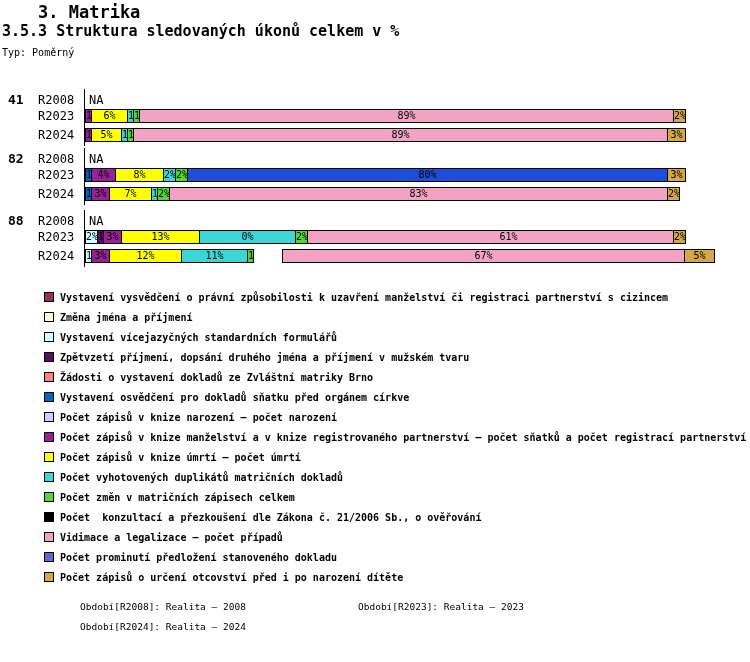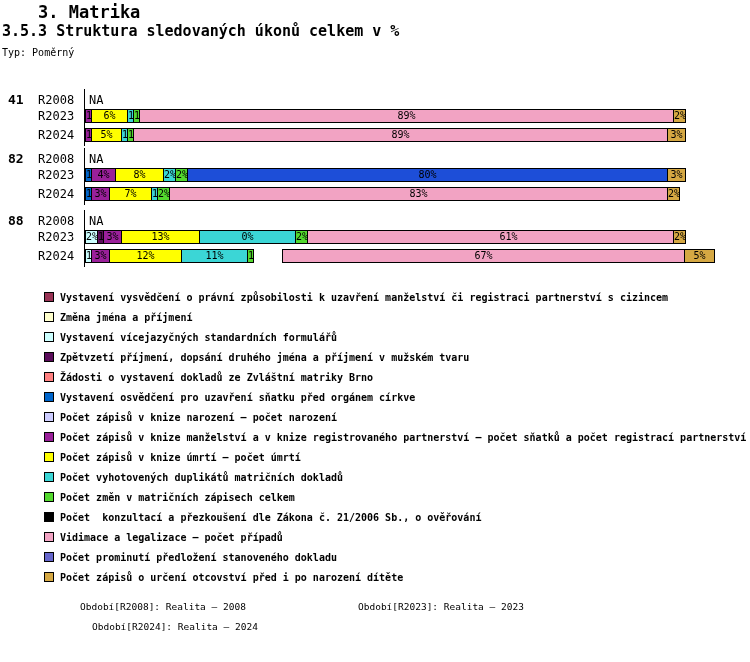--- a/index.html
+++ b/index.html
@@ -22,21 +22,21 @@
   .seg span { display:block; font-size:10px; line-height:12px; text-align:center; white-space:nowrap; color:#000; }
 
   .legend { position:absolute; left:0; top:291px; width:750px; height:292px; }
   .litem  { position:absolute; left:44px; width:706px; height:13px;font-weight:bold; }
   .lsq    { position:absolute; left:0; top:1px; width:10px; height:10px; border:1px solid #000; }
   .llabel { position:absolute; left:16px; top:0; font-size:10px; line-height:13px; white-space:pre; }
 
   .f  { position:absolute; font-size:9.5px; white-space:pre; }
   .f1 { left:80px;  top:601px; }
   .f2 { left:358px; top:601px; }
-  .f3 { left:92px;  top:621px; }
+  .f3 { left:80px;  top:621px; }
 </style>
 </head>
 <body>
 
 <div class="page">
   <div class="title1">3. Matrika</div>
   <div class="title2">3.5.3 Struktura sledovaných úkonů celkem v %</div>
   <div class="typ">Typ: Poměrný</div>
 
   <div id="chart">
@@ -216,21 +216,21 @@
       <div class="litem" style="top: 60px;">
         <span class="lsq" style="background: rgb(92, 13, 92);"></span>
         <span class="llabel">Zpětvzetí příjmení, dopsání druhého jména a příjmení v mužském tvaru</span>
       </div>
       <div class="litem" style="top: 80px;">
         <span class="lsq" style="background: rgb(255, 128, 128);"></span>
         <span class="llabel">Žádosti o vystavení dokladů ze Zvláštní matriky Brno</span>
       </div>
       <div class="litem" style="top: 100px;">
         <span class="lsq" style="background: rgb(0, 102, 204);"></span>
-        <span class="llabel">Vystavení osvědčení pro uzavření sňatku před orgánem církve</span>
+        <span class="llabel">Vystavení osvědčení pro dokladů sňatku před orgánem církve</span>
       </div>
       <div class="litem" style="top: 120px;">
         <span class="lsq" style="background: rgb(204, 204, 255);"></span>
         <span class="llabel">Počet zápisů v knize narození – počet narození</span>
       </div>
       <div class="litem" style="top: 140px;">
         <span class="lsq" style="background: rgb(154, 32, 154);"></span>
         <span class="llabel">Počet zápisů v knize manželství a v knize registrovaného partnerství – počet sňatků a počet registrací partnerství</span>
       </div>
       <div class="litem" style="top: 160px;">

